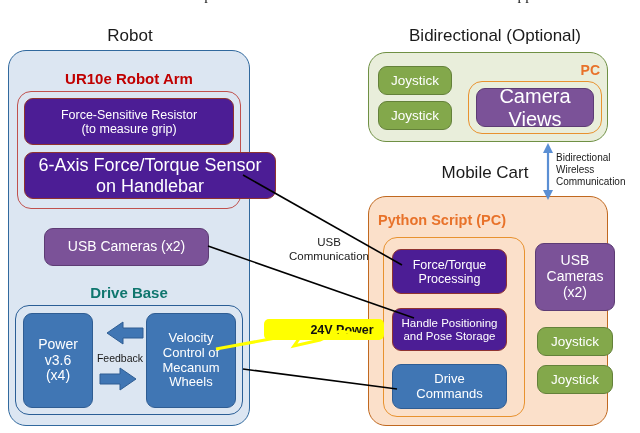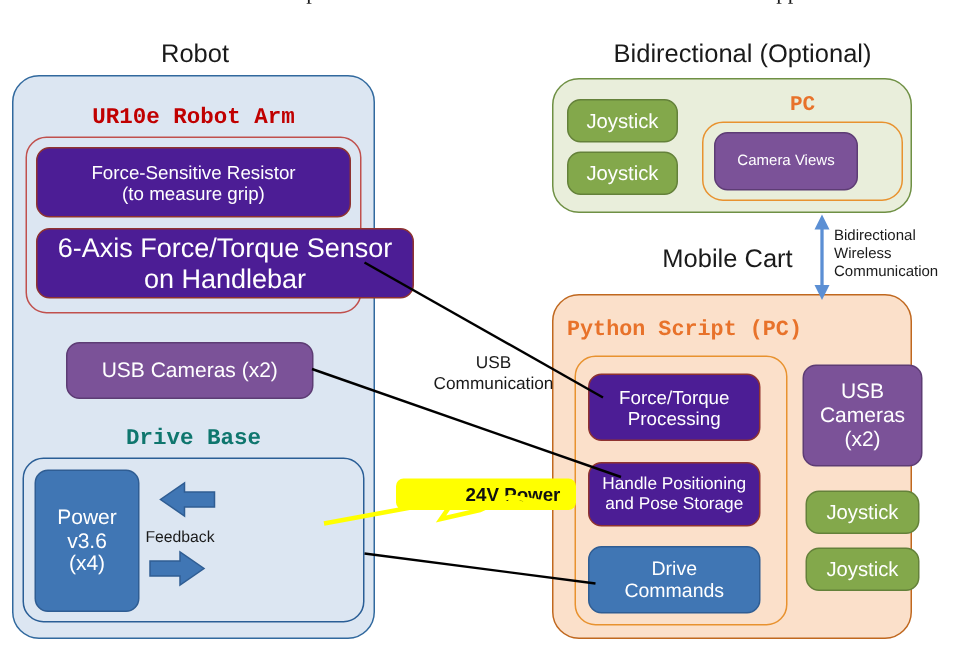--- a/index.html
+++ b/index.html
@@ -92,25 +92,24 @@
   .box-purple { background: #7b5298; border: 1.3px solid #5d3c74; }
   .box-blue   { background: #4076b4; border: 1.3px solid #2f5d93; }
   .box-green  { background: #83a84b; border: 1.3px solid #64813a; }
 
   
   .heading {
     position: absolute;
     font-weight: bold;
     white-space: nowrap;
     text-align: center;
-    font-family: Liberation Mono, monospace;
   }
   .h-red    { color: #c00000; }
   .h-blue   { color: #0f766e; }
-  .h-orange { color: #e8722a; }
+  .h-orange { color: #e8722a; text-align: right; }
 
   
   .annot {
     position: absolute;
     color: #1a1a1a;
     text-align: center;
     line-height: 1.18;
     white-space: pre-line;
   }
   .annot-left { text-align: left; }
@@ -160,32 +159,36 @@
 
   <div class="box box-purple" style="left:44px; top:228px; width:165px; height:38px; font-size:14px;">USB Cameras (x2)</div>
 
   <div class="heading h-blue" style="left:18px; top:284px; width:222px; font-size:15px;">Drive Base</div>
 
   <div class="frame frame-blue" style="left:15px; top:305px; width:228px; height:110px;"></div>
 
   <div class="box box-blue" style="left:23px; top:313px; width:70px; height:95px; font-size:14px;">Power
 v3.6
 (x4)</div>
+  <div class="box box-blue" style="left:146px; top:313px; width:90px; height:95px; font-size:13px;">Velocity
+Control of
+Mecanum
+Wheels</div>
 
   <div class="annot" style="left:94px; top:352px; width:52px; font-size:10.5px; font-weight:normal;">Feedback</div>
 
   <div class="outer teleop-outer" style="left:368px; top:52px; width:240px; height:90px;"></div>
 
   <div class="heading h-orange" style="left:470px; top:62px; width:130px; font-size:14px;">PC</div>
 
   <div class="box box-green" style="left:378px; top:66px; width:74px; height:29px; font-size:13.5px;">Joystick</div>
   <div class="box box-green" style="left:378px; top:101px; width:74px; height:29px; font-size:13.5px;">Joystick</div>
 
   <div class="frame frame-orange" style="left:468px; top:81px; width:134px; height:53px;"></div>
-  <div class="box box-purple" style="left:476px; top:88px; width:96px; height:39px; font-size:10px;">Camera Views</div>
+  <div class="box box-purple" style="left:476px; top:88px; width:118px; height:39px; font-size:20px;">Camera Views</div>
 
   <div class="outer cart-outer" style="left:368px; top:196px; width:240px; height:230px;"></div>
 
   <div class="heading h-orange" style="left:378px; top:212px; width:180px; font-size:14.5px; text-align:left;">Python Script (PC)</div>
 
   <div class="frame frame-orange" style="left:383px; top:237px; width:142px; height:180px;"></div>
 
   <div class="box box-red" style="left:392px; top:308px; width:115px; height:43px; font-size:11.5px;">Handle Positioning
 and Pose Storage</div>
   <div class="box box-red" style="left:392px; top:249px; width:115px; height:45px; font-size:12.5px;">Force/Torque

